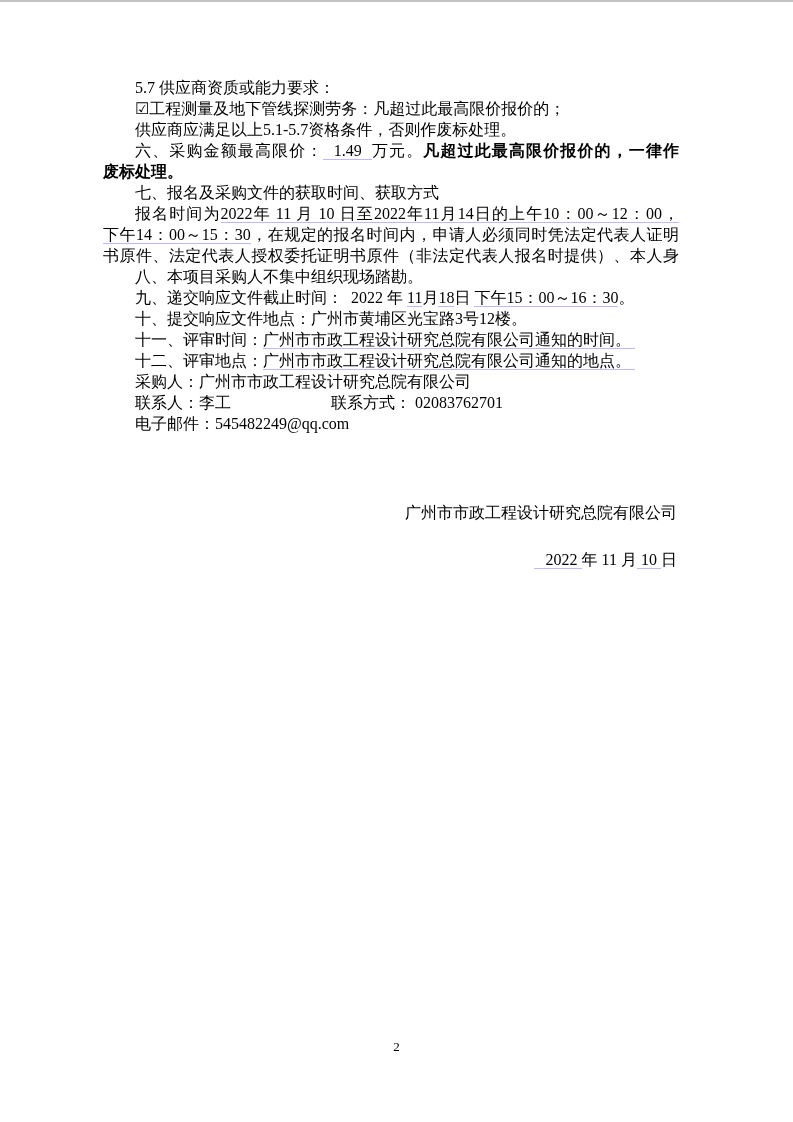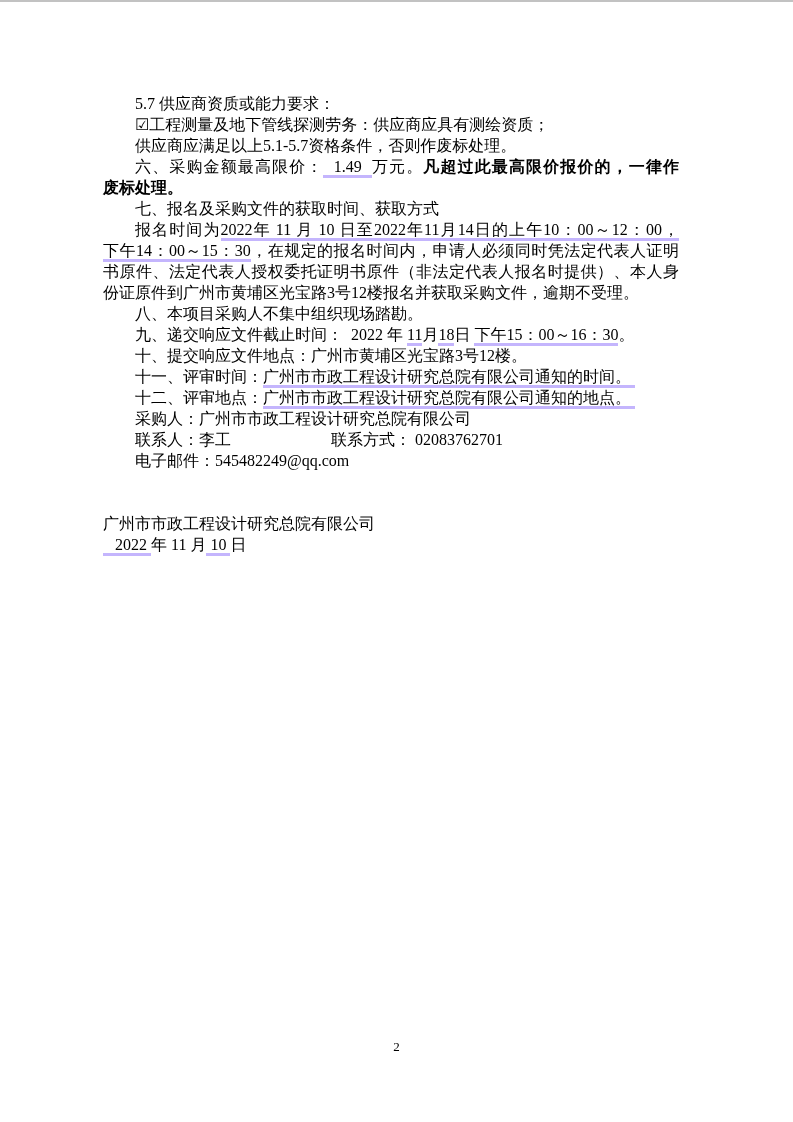--- a/index.html
+++ b/index.html
@@ -20,21 +20,21 @@
     position: absolute;
     top: 0;
     left: 0;
     width: 100%;
     height: 2px;
     background: #c2c2c2;
   }
   .content {
     position: absolute;
     left: 103px;
-    top: 93px;
+    top: 77px;
     width: 576px;
     font-size: 16px;
     line-height: 21px;
   }
   .line {
     height: 21px;
     line-height: 21px;
     white-space: pre;
     text-align: left;
   }
@@ -43,26 +43,27 @@
     text-align: justify;
     text-align-last: justify;
   }
   .line.indent {
     padding-left: 32px;
   }
   .line.fill.indent {
     padding-left: 32px;
   }
   .line.right {
-    text-align: left;
+    text-align: right;
     padding-right: 2px;
+    margin-top: 26px;
   }
   .seg { white-space: pre; }
   .seg.u {
-    border-bottom: 3px solid #c4b5fd;
+    border-bottom: 1px solid #c4b5fd;
   }
   .seg.b {
     font-weight: 700;
     text-align: right;
   }
   .gap {
     display: inline-block;
     width: 100px;
     height: 1px;
   }
@@ -76,29 +77,28 @@
     line-height: 16px;
   }
 </style>
 </head>
 <body>
 
 <div class="page">
   <div class="top-rule"></div>
   <div class="content">
       <div class="line indent"><span class="seg">5.7 供应商资质或能力要求：</span></div>
-      <div class="line indent"><span class="seg">☑</span><span class="seg">工程测量及地下管线探测劳务：供应商应具有测绘资质；</span></div>
+      <div class="line indent"><span class="seg">☑</span><span class="seg">工程测量及地下管线探测劳务：凡超过此最高限价报价的；</span></div>
       <div class="line indent"><span class="seg">供应商应满足以上5.1-5.7资格条件，否则作废标处理。</span></div>
       <div class="line indent fill"><span class="seg">六、采购金额最高限价：</span><span class="seg u">&nbsp;&nbsp;1.49&nbsp;&nbsp;</span><span class="seg">万元。</span><span class="seg b">凡超过此最高限价报价的，一律作</span></div>
       <div class="line"><span class="seg b">废标处理。</span></div>
       <div class="line indent"><span class="seg">七、报名及采购文件的获取时间、获取方式</span></div>
       <div class="line indent fill"><span class="seg">报名时间为</span><span class="seg u">2022年&nbsp;11&nbsp;月&nbsp;10&nbsp;日至2022年11月14日的上午10：00～12：00，</span></div>
       <div class="line fill"><span class="seg u">下午14：00～15：30</span><span class="seg">，在规定的报名时间内，申请人必须同时凭法定代表人证明</span></div>
       <div class="line fill"><span class="seg">书原件、法定代表人授权委托证明书原件（非法定代表人报名时提供）、本人身</span></div>
-      <div class="line"><span class="seg">份证原件到广州市黄埔区光宝路3号12楼报名并获取采购文件，逾期不受理。</span></div>
       <div class="line indent"><span class="seg">八、本项目采购人不集中组织现场踏勘。</span></div>
       <div class="line indent"><span class="seg">九、递交响应文件截止时间：&nbsp;&nbsp;2022&nbsp;年&nbsp;</span><span class="seg u">11</span><span class="seg">月</span><span class="seg u">18</span><span class="seg">日&nbsp;</span><span class="seg u">下午15：00～16：30</span><span class="seg">。</span></div>
       <div class="line indent"><span class="seg">十、提交响应文件地点：广州市黄埔区光宝路3号12楼。</span></div>
       <div class="line indent"><span class="seg">十一、评审时间：</span><span class="seg u">广州市市政工程设计研究总院有限公司通知的时间。&nbsp;</span></div>
       <div class="line indent"><span class="seg">十二、评审地点：</span><span class="seg u">广州市市政工程设计研究总院有限公司通知的地点。&nbsp;</span></div>
       <div class="line indent"><span class="seg">采购人：广州市市政工程设计研究总院有限公司</span></div>
       <div class="line indent"><span class="seg">联系人：李工</span><span class="gap"></span><span class="seg">联系方式：&nbsp;02083762701</span></div>
       <div class="line indent"><span class="seg">电子邮件：545482249@qq.com</span></div>
       <div class="line"></div>
       <div class="line"></div>

